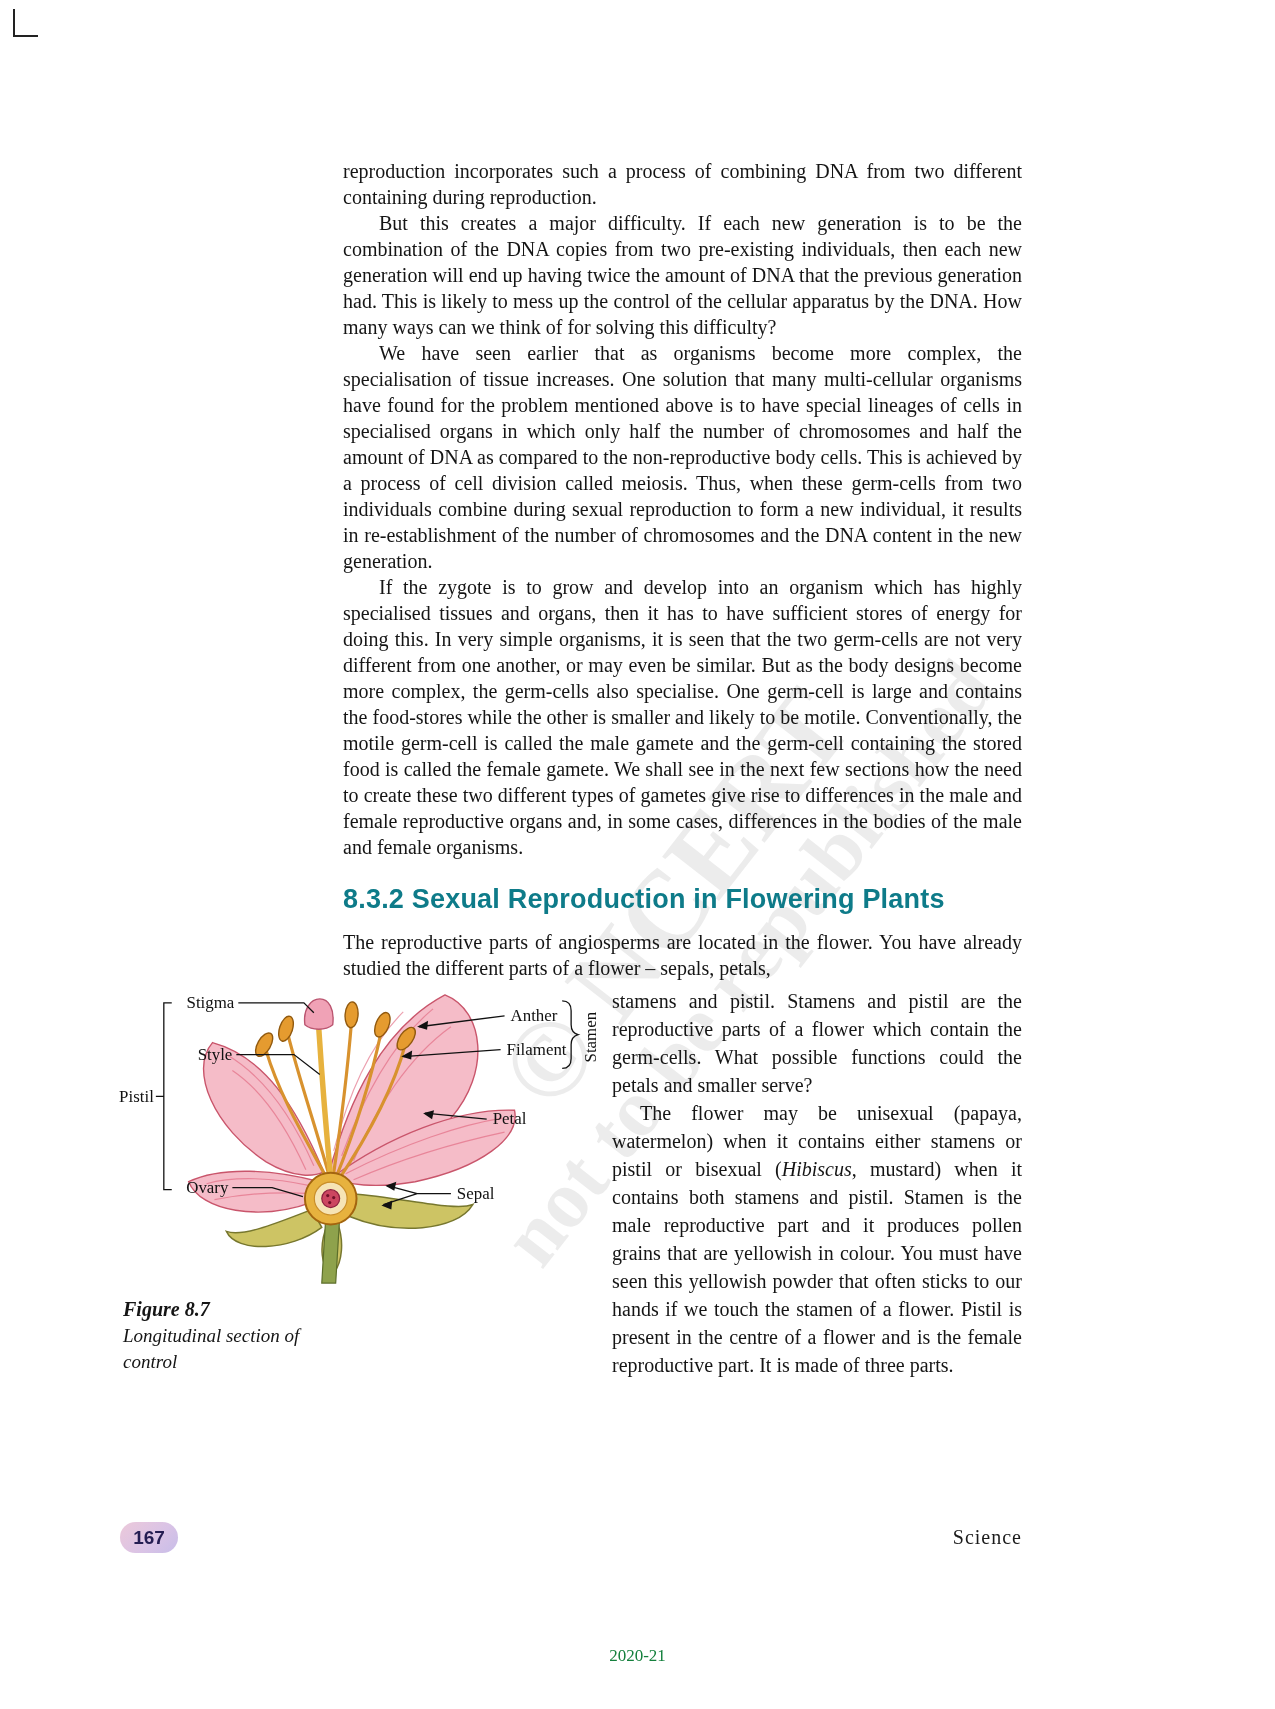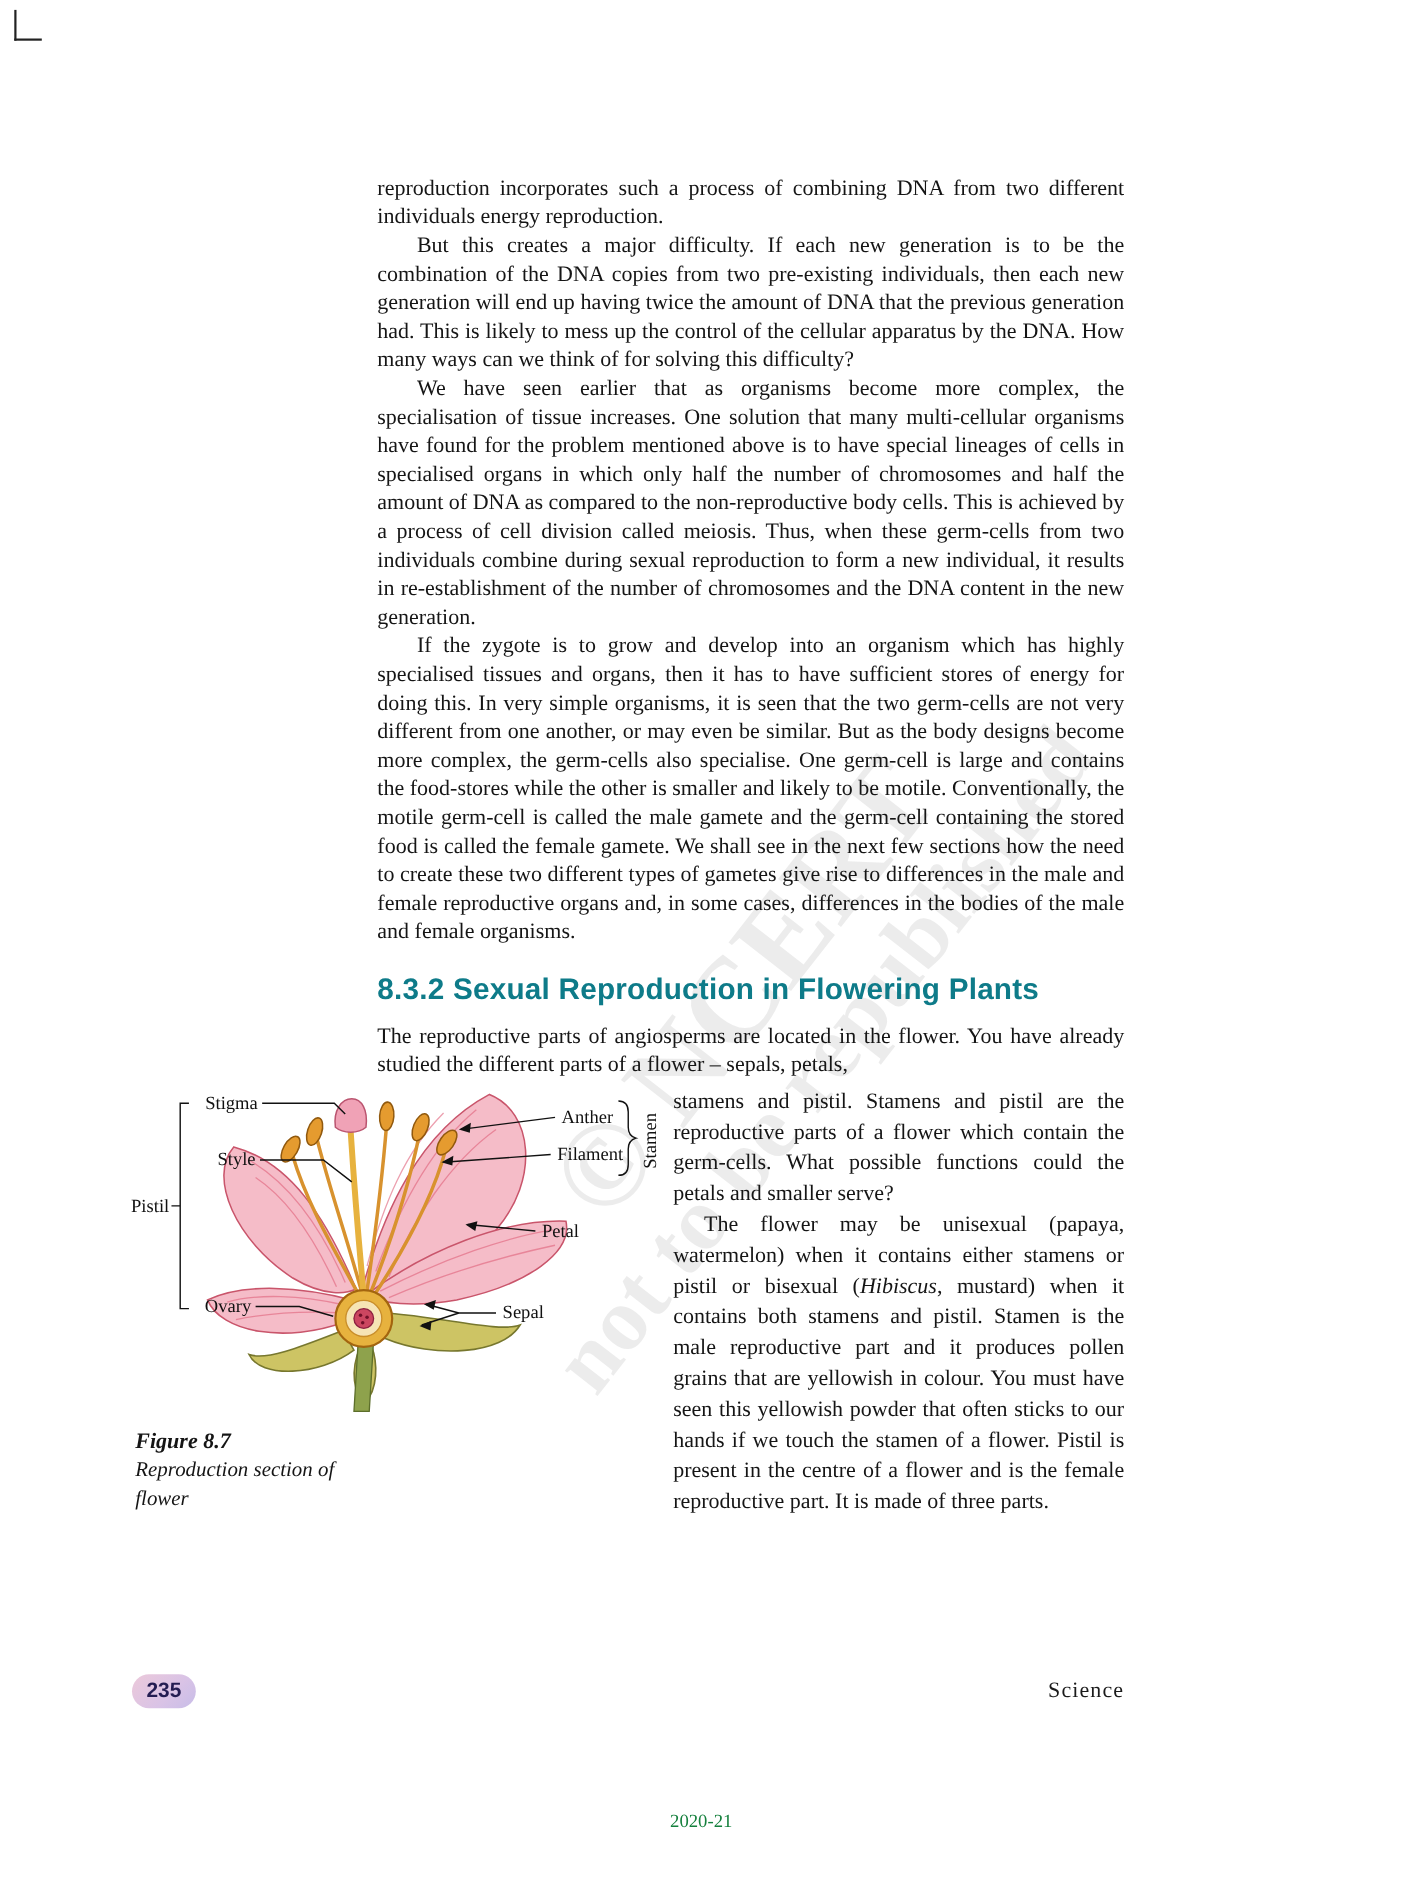--- a/index.html
+++ b/index.html
@@ -58,21 +58,21 @@
 
   <div class="crop-mark"></div>
 
   <div class="watermark">
     <div class="wm1">© NCERT</div>
     <div class="wm2">not to be republished</div>
   </div>
 
   <div class="content">
     <div class="main-col">
-      <p class="para no-indent">reproduction incorporates such a process of combining DNA from two different individuals energy reproduction.</p>
+      <p class="para no-indent">reproduction incorporates such a process of combining DNA from two different containing during reproduction.</p>
       <p class="para">But this creates a major difficulty. If each new generation is to be the combination of the DNA copies from two pre-existing individuals, then each new generation will end up having twice the amount of DNA that the previous generation had. This is likely to mess up the control of the cellular apparatus by the DNA. How many ways can we think of for solving this difficulty?</p>
       <p class="para">We have seen earlier that as organisms become more complex, the specialisation of tissue increases. One solution that many multi-cellular organisms have found for the problem mentioned above is to have special lineages of cells in specialised organs in which only half the number of chromosomes and half the amount of DNA as compared to the non-reproductive body cells. This is achieved by a process of cell division called meiosis. Thus, when these germ-cells from two individuals combine during sexual reproduction to form a new individual, it results in re-establishment of the number of chromosomes and the DNA content in the new generation.</p>
       <p class="para">If the zygote is to grow and develop into an organism which has highly specialised tissues and organs, then it has to have sufficient stores of energy for doing this. In very simple organisms, it is seen that the two germ-cells are not very different from one another, or may even be similar. But as the body designs become more complex, the germ-cells also specialise. One germ-cell is large and contains the food-stores while the other is smaller and likely to be motile. Conventionally, the motile germ-cell is called the male gamete and the germ-cell containing the stored food is called the female gamete. We shall see in the next few sections how the need to create these two different types of gametes give rise to differences in the male and female reproductive organs and, in some cases, differences in the bodies of the male and female organisms.</p>
       <h2 class="heading">8.3.2 Sexual Reproduction in Flowering Plants</h2>
       <p class="para no-indent">The reproductive parts of angiosperms are located in the flower. You have already studied the different parts of a flower – sepals, petals,</p>
     </div>
 
     <div class="figure-row">
 
       <figure class="figure">
@@ -147,31 +147,31 @@
           <text class="svg-label" x="4" y="116">Pistil</text>
           <text class="svg-label" x="114" y="207" text-anchor="end">Ovary</text>
           <text class="svg-label" x="398" y="34">Anther</text>
           <text class="svg-label" x="394" y="68">Filament</text>
           <text class="svg-label" transform="translate(484,76) rotate(-90)">Stamen</text>
           <text class="svg-label" x="380" y="138">Petal</text>
           <text class="svg-label" x="344" y="213">Sepal</text>
         </svg>
         <figcaption>
           <div class="fig-title">Figure 8.7</div>
-          <div class="fig-text">Reproduction section of flower</div>
+          <div class="fig-text">Longitudinal section of control</div>
         </figcaption>
       </figure>
 
       <div class="right-col">
         <p class="para no-indent">stamens and pistil. Stamens and pistil are the reproductive parts of a flower which contain the germ-cells. What possible functions could the petals and smaller serve?</p>
         <p class="para"><span>The flower may be unisexual (papaya, watermelon) when it contains either stamens or pistil or bisexual (</span><i>Hibiscus</i><span>, mustard) when it contains both stamens and pistil. Stamen is the male reproductive part and it produces pollen grains that are yellowish in colour. You must have seen this yellowish powder that often sticks to our hands if we touch the stamen of a flower. Pistil is present in the centre of a flower and is the female reproductive part. It is made of three parts.</span></p>
       </div>
 
     </div>
   </div>
 
   <div class="footer-pill">
-    <span>235</span>
+    <span>167</span>
   </div>
   <div class="footer-science">Science</div>
   <div class="footer-year">2020-21</div>
 
 </div>
 
 </body></html>

